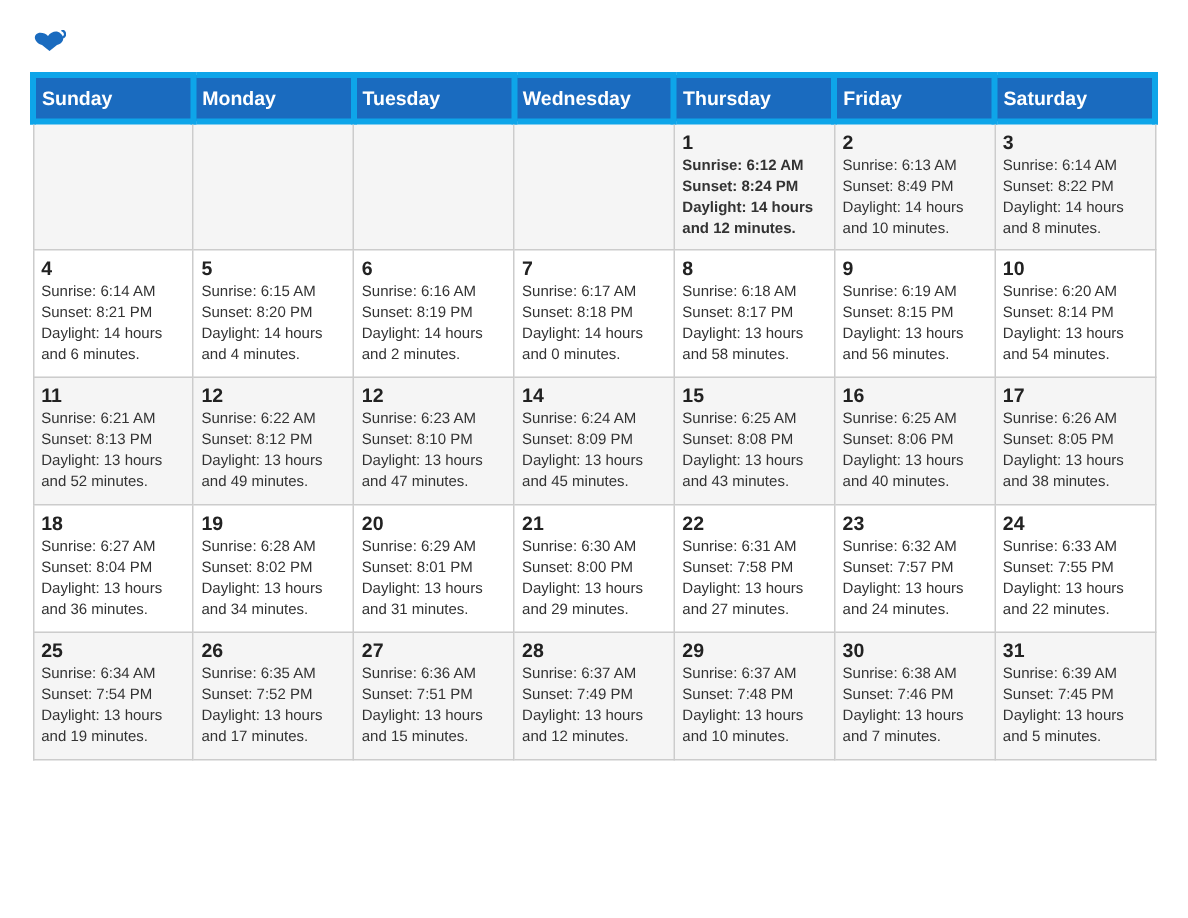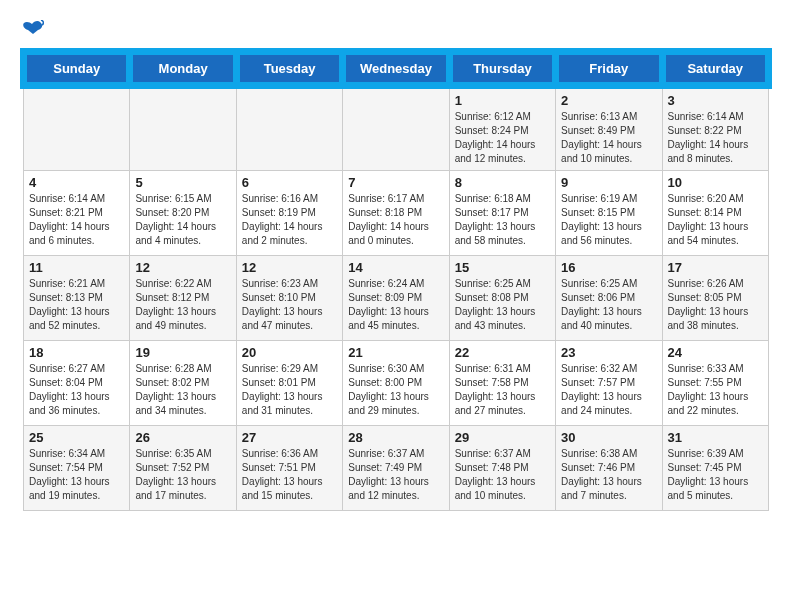--- a/index.html
+++ b/index.html
@@ -50,22 +50,22 @@
       width: 100%;
       border-collapse: collapse;
       table-layout: fixed;
     }
     thead th {
       background: #1a6bbf;
       color: #fff;
       font-size: 13px;
       font-weight: bold;
       padding: 6px 4px;
-      text-align: center;
-      border: 7px solid #0ea5e9;
+      text-align: left;
+      border: 4px solid #0ea5e9;
     }
     tbody td {
       border: 1px solid #ccc;
       vertical-align: top;
       padding: 4px 5px;
       font-size: 10.5px;
       color: #333;
       height: 85px;
     }
     tbody tr:nth-child(odd) td {
@@ -121,21 +121,21 @@
         <th>Friday</th>
         <th>Saturday</th>
       </tr>
   </thead>
   <tbody id="calendar-body">
       <tr>
         <td class="empty-cell"></td>
         <td class="empty-cell"></td>
         <td class="empty-cell"></td>
         <td class="empty-cell"></td>
-        <td><span class="day-number">1</span><span class="day-info" style="white-space: pre-line;">Sunrise: 6:12 AM
+        <td><span class="day-number">1</span><span class="day-info" style="white-space: pre-line; font-weight: bold;">Sunrise: 6:12 AM
 Sunset: 8:24 PM
 Daylight: 14 hours
 and 12 minutes.</span></td>
         <td><span class="day-number">2</span><span class="day-info" style="white-space: pre-line;">Sunrise: 6:13 AM
 Sunset: 8:49 PM
 Daylight: 14 hours
 and 10 minutes.</span></td>
         <td><span class="day-number">3</span><span class="day-info" style="white-space: pre-line;">Sunrise: 6:14 AM
 Sunset: 8:22 PM
 Daylight: 14 hours

